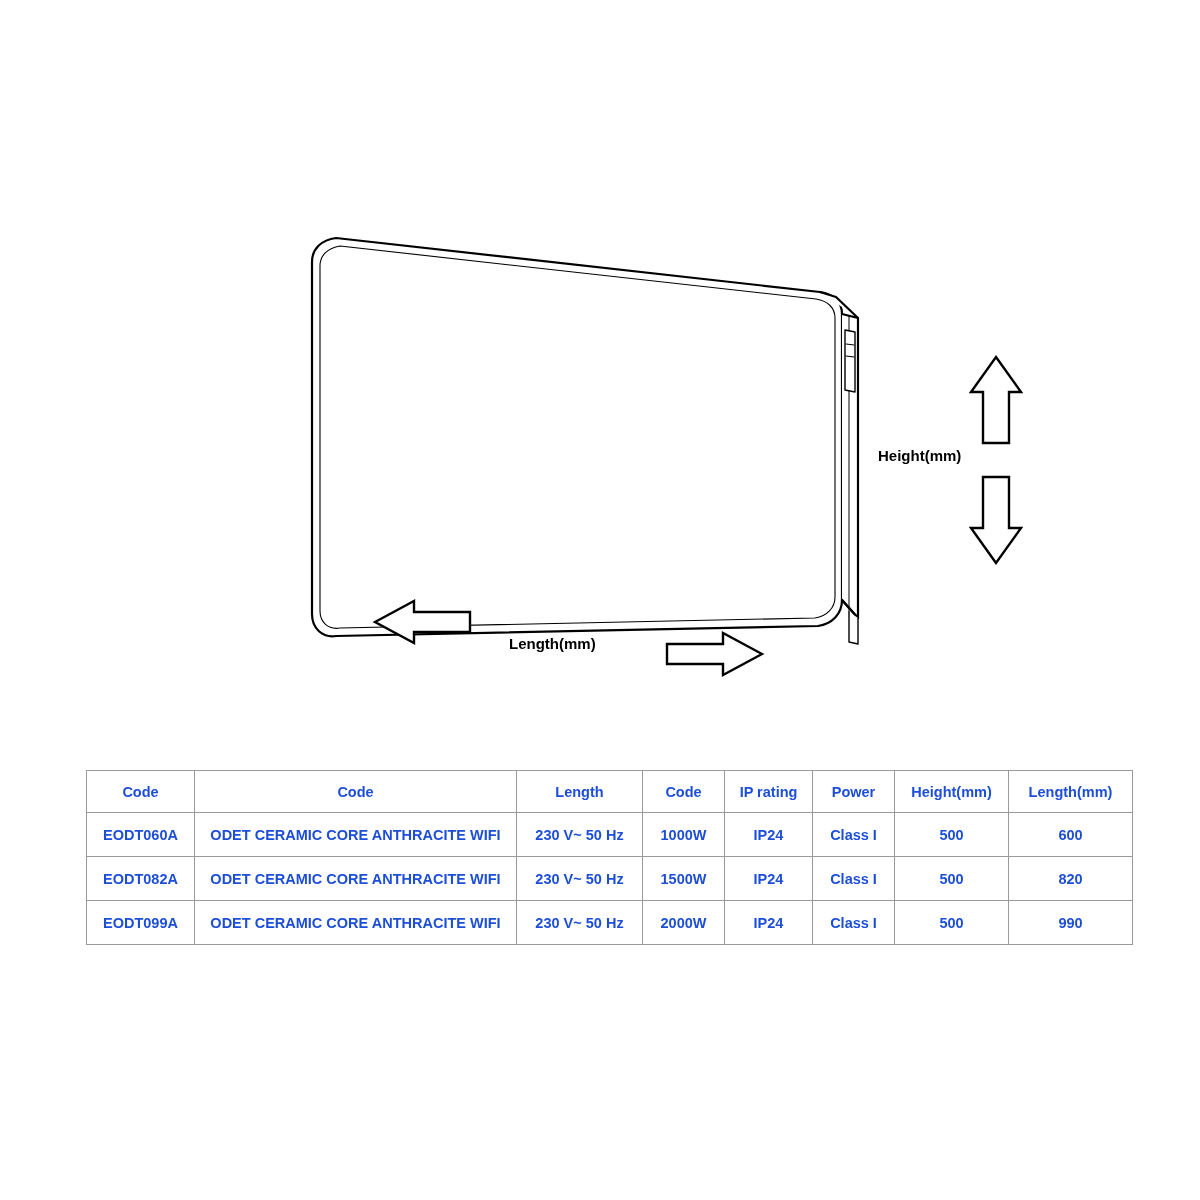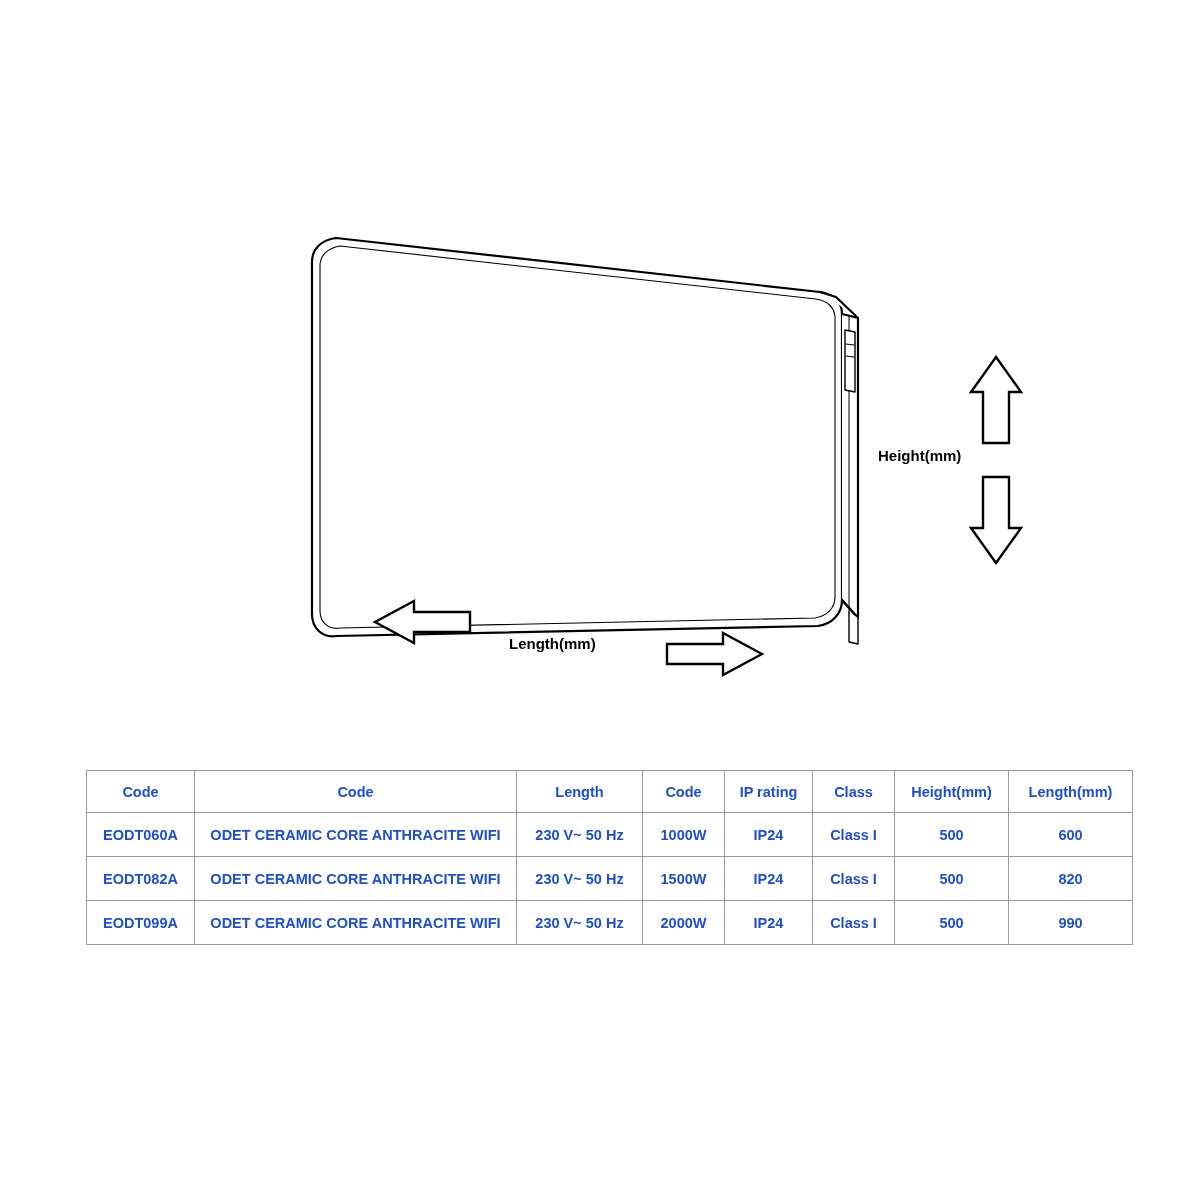--- a/index.html
+++ b/index.html
@@ -168,21 +168,21 @@
       <col class="c-height">
       <col class="c-length">
     </colgroup>
     <thead>
       <tr>
         <th>Code</th>
         <th>Code</th>
         <th>Length</th>
         <th>Code</th>
         <th>IP rating</th>
-        <th>Class</th>
+        <th>Power</th>
         <th>Height(mm)</th>
         <th>Length(mm)</th>
       </tr>
     </thead>
     <tbody>
       <tr>
         <td class="code">EODT060A</td>
         <td class="names">ODET CERAMIC CORE ANTHRACITE WIFI</td>
         <td class="voltage">230 V~ 50 Hz</td>
         <td class="power">1000W</td>

